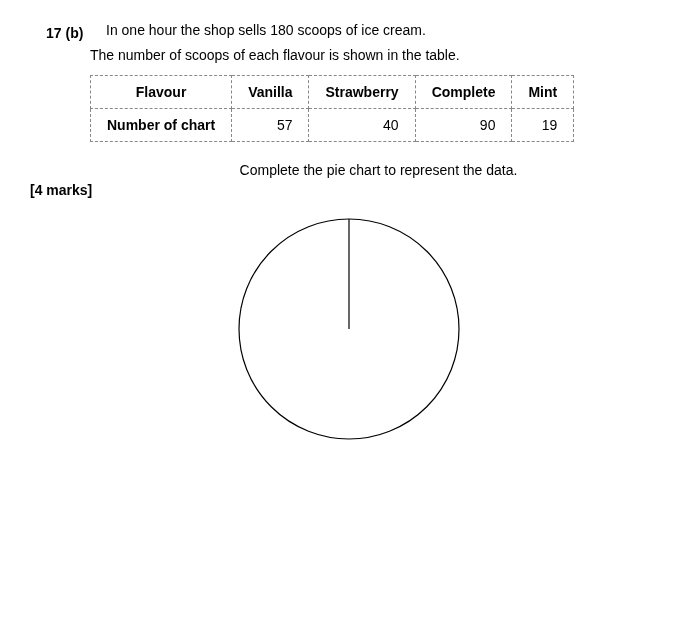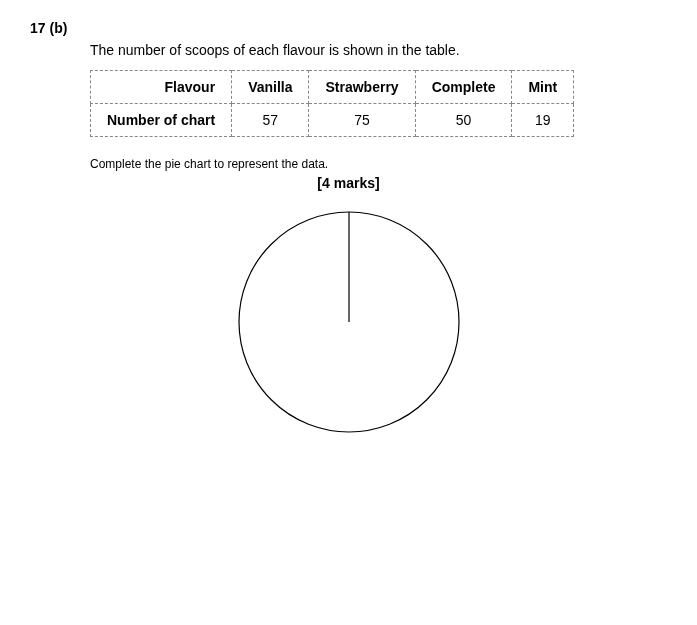--- a/index.html
+++ b/index.html
@@ -10,20 +10,21 @@
       color: #000;
       width: 697px;
       min-height: 625px;
       padding: 20px 30px;
     }
 
     .question-header {
       display: flex;
       align-items: flex-end;
       margin-bottom: 6px;
+      margin-left: 16px;
     }
 
     .question-number {
       font-weight: bold;
       min-width: 60px;
       font-size: 14px;
     }
 
     .question-text {
       font-size: 14px;
@@ -42,42 +43,43 @@
     }
 
     table {
       border-collapse: collapse;
       border: 1px dashed #888;
     }
 
     table td, table th {
       border: 1px dashed #888;
       padding: 8px 16px;
-      text-align: center;
+      text-align: right;
       font-size: 14px;
     }
 
     table td:first-child, table th:first-child {
-      text-align: right;
+      text-align: center;
       font-weight: bold;
       min-width: 100px;
     }
 
     table tr:first-child td {
       font-weight: bold;
     }
 
     .instruction {
       margin-left: 60px;
-      font-size: 12px;
+      font-size: 14px;
       margin-bottom: 4px;
+      text-align: center;
     }
 
     .marks {
-      text-align: center;
+      text-align: left;
       font-weight: bold;
       font-size: 14px;
       margin-bottom: 16px;
     }
 
     .pie-container {
       display: flex;
       justify-content: center;
       align-items: center;
       margin-top: 10px;
@@ -87,39 +89,40 @@
       overflow: visible;
     }
   </style>
 </head>
 <body>
 
 <div class="question-header">
   <span class="question-number">
     <span>17</span>&nbsp;<span>(b)</span>
   </span>
+  <span class="question-text">In one hour the shop sells 180 scoops of ice cream.</span>
 </div>
 
 <div class="sub-text">The number of scoops of each flavour is shown in the table.</div>
 
 <div class="table-container">
   <table>
     <tbody>
         <tr>
       <td><span>Flavour</span></td>
       <td><span>Vanilla</span></td>
       <td><span>Strawberry</span></td>
       <td><span>Complete</span></td>
       <td><span>Mint</span></td>
     </tr>
     <tr>
       <td><span>Number of chart</span></td>
       <td><span>57</span></td>
-      <td><span>75</span></td>
-      <td><span>50</span></td>
+      <td><span>40</span></td>
+      <td><span>90</span></td>
       <td><span>19</span></td>
     </tr>
   </tbody>
     </table>
 </div>
 
 <div class="instruction">Complete the pie chart to represent the data.</div>
 <div class="marks">[4 marks]</div>
 
 <div class="pie-container">

